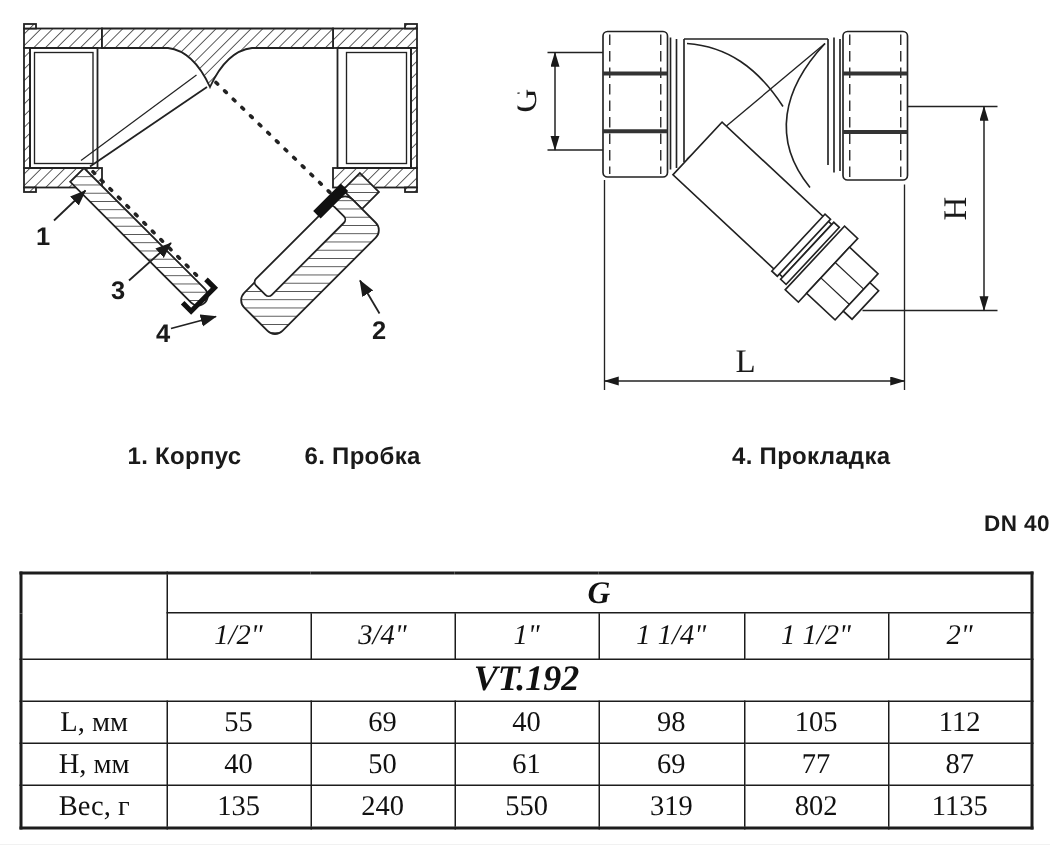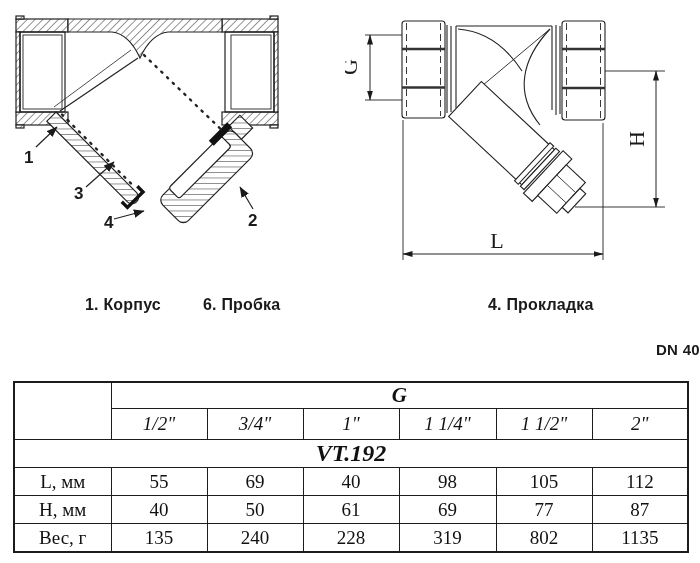--- a/index.html
+++ b/index.html
@@ -227,21 +227,21 @@
         <td class="val">50</td>
         <td class="val">61</td>
         <td class="val">69</td>
         <td class="val">77</td>
         <td class="val">87</td>
       </tr>
       <tr>
         <td class="row-label">Вес, г</td>
         <td class="val">135</td>
         <td class="val">240</td>
-        <td class="val">228</td>
+        <td class="val">550</td>
         <td class="val">319</td>
         <td class="val">802</td>
         <td class="val">1135</td>
       </tr>
     </tbody>
   </table>
 
 </div>
 
 </body></html>

